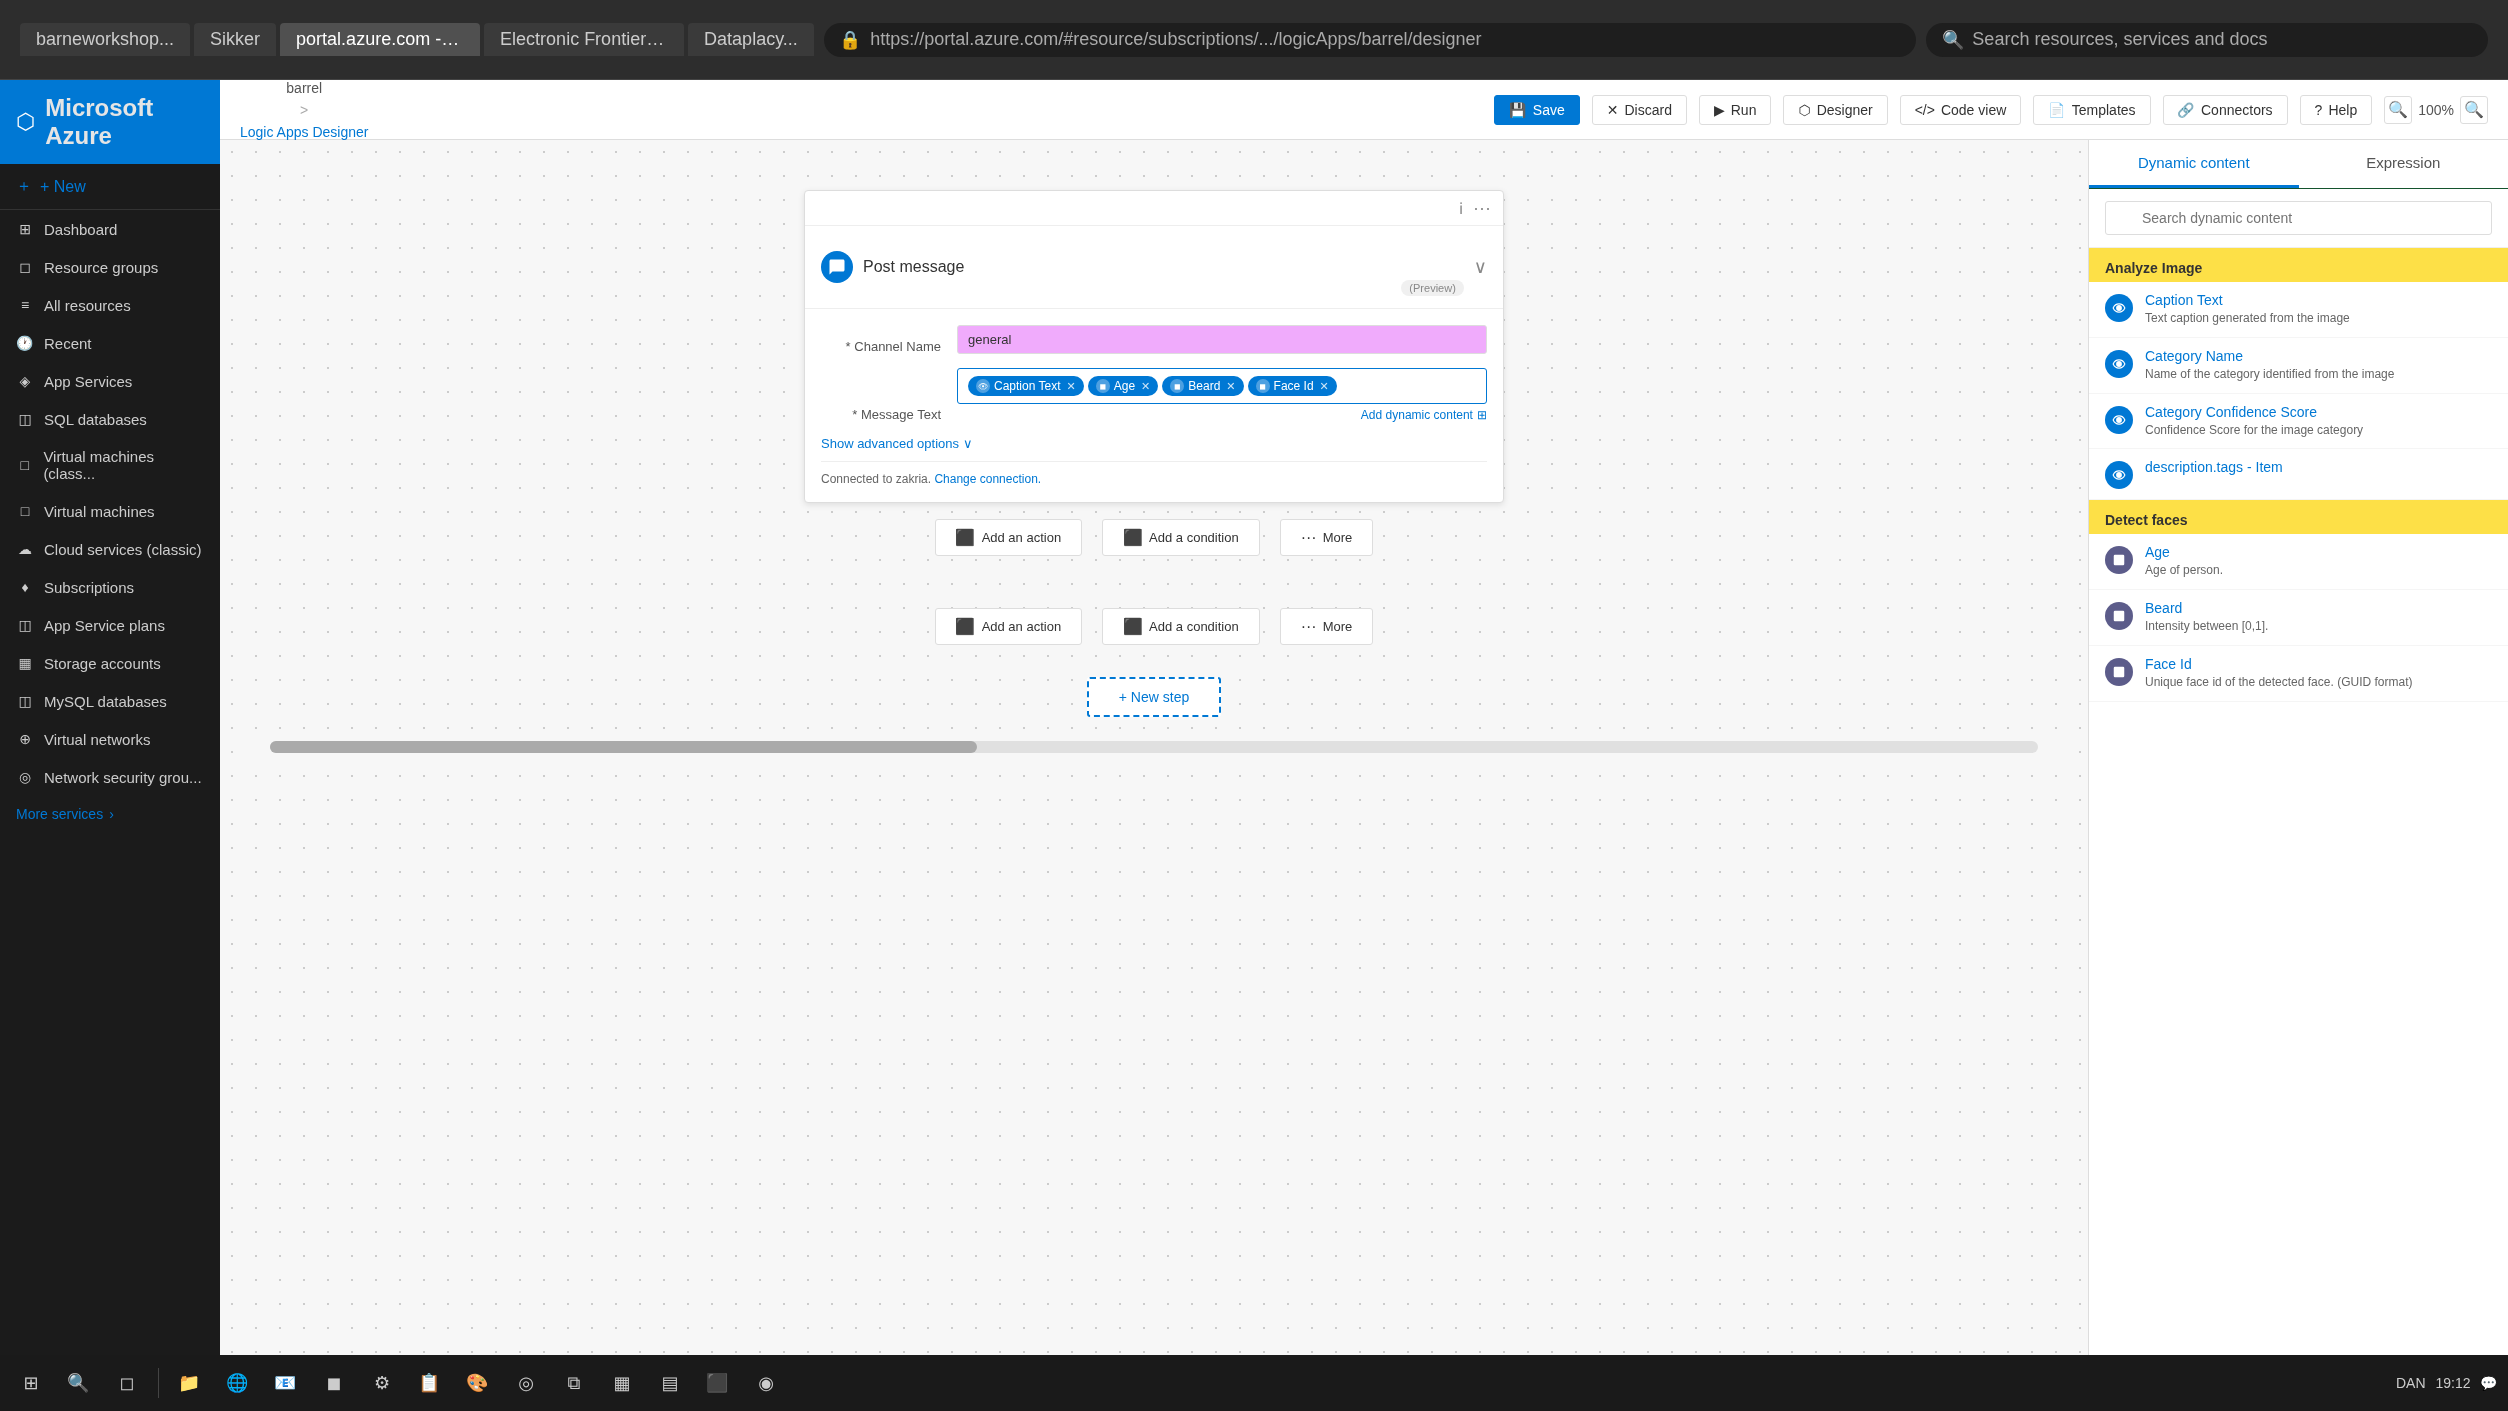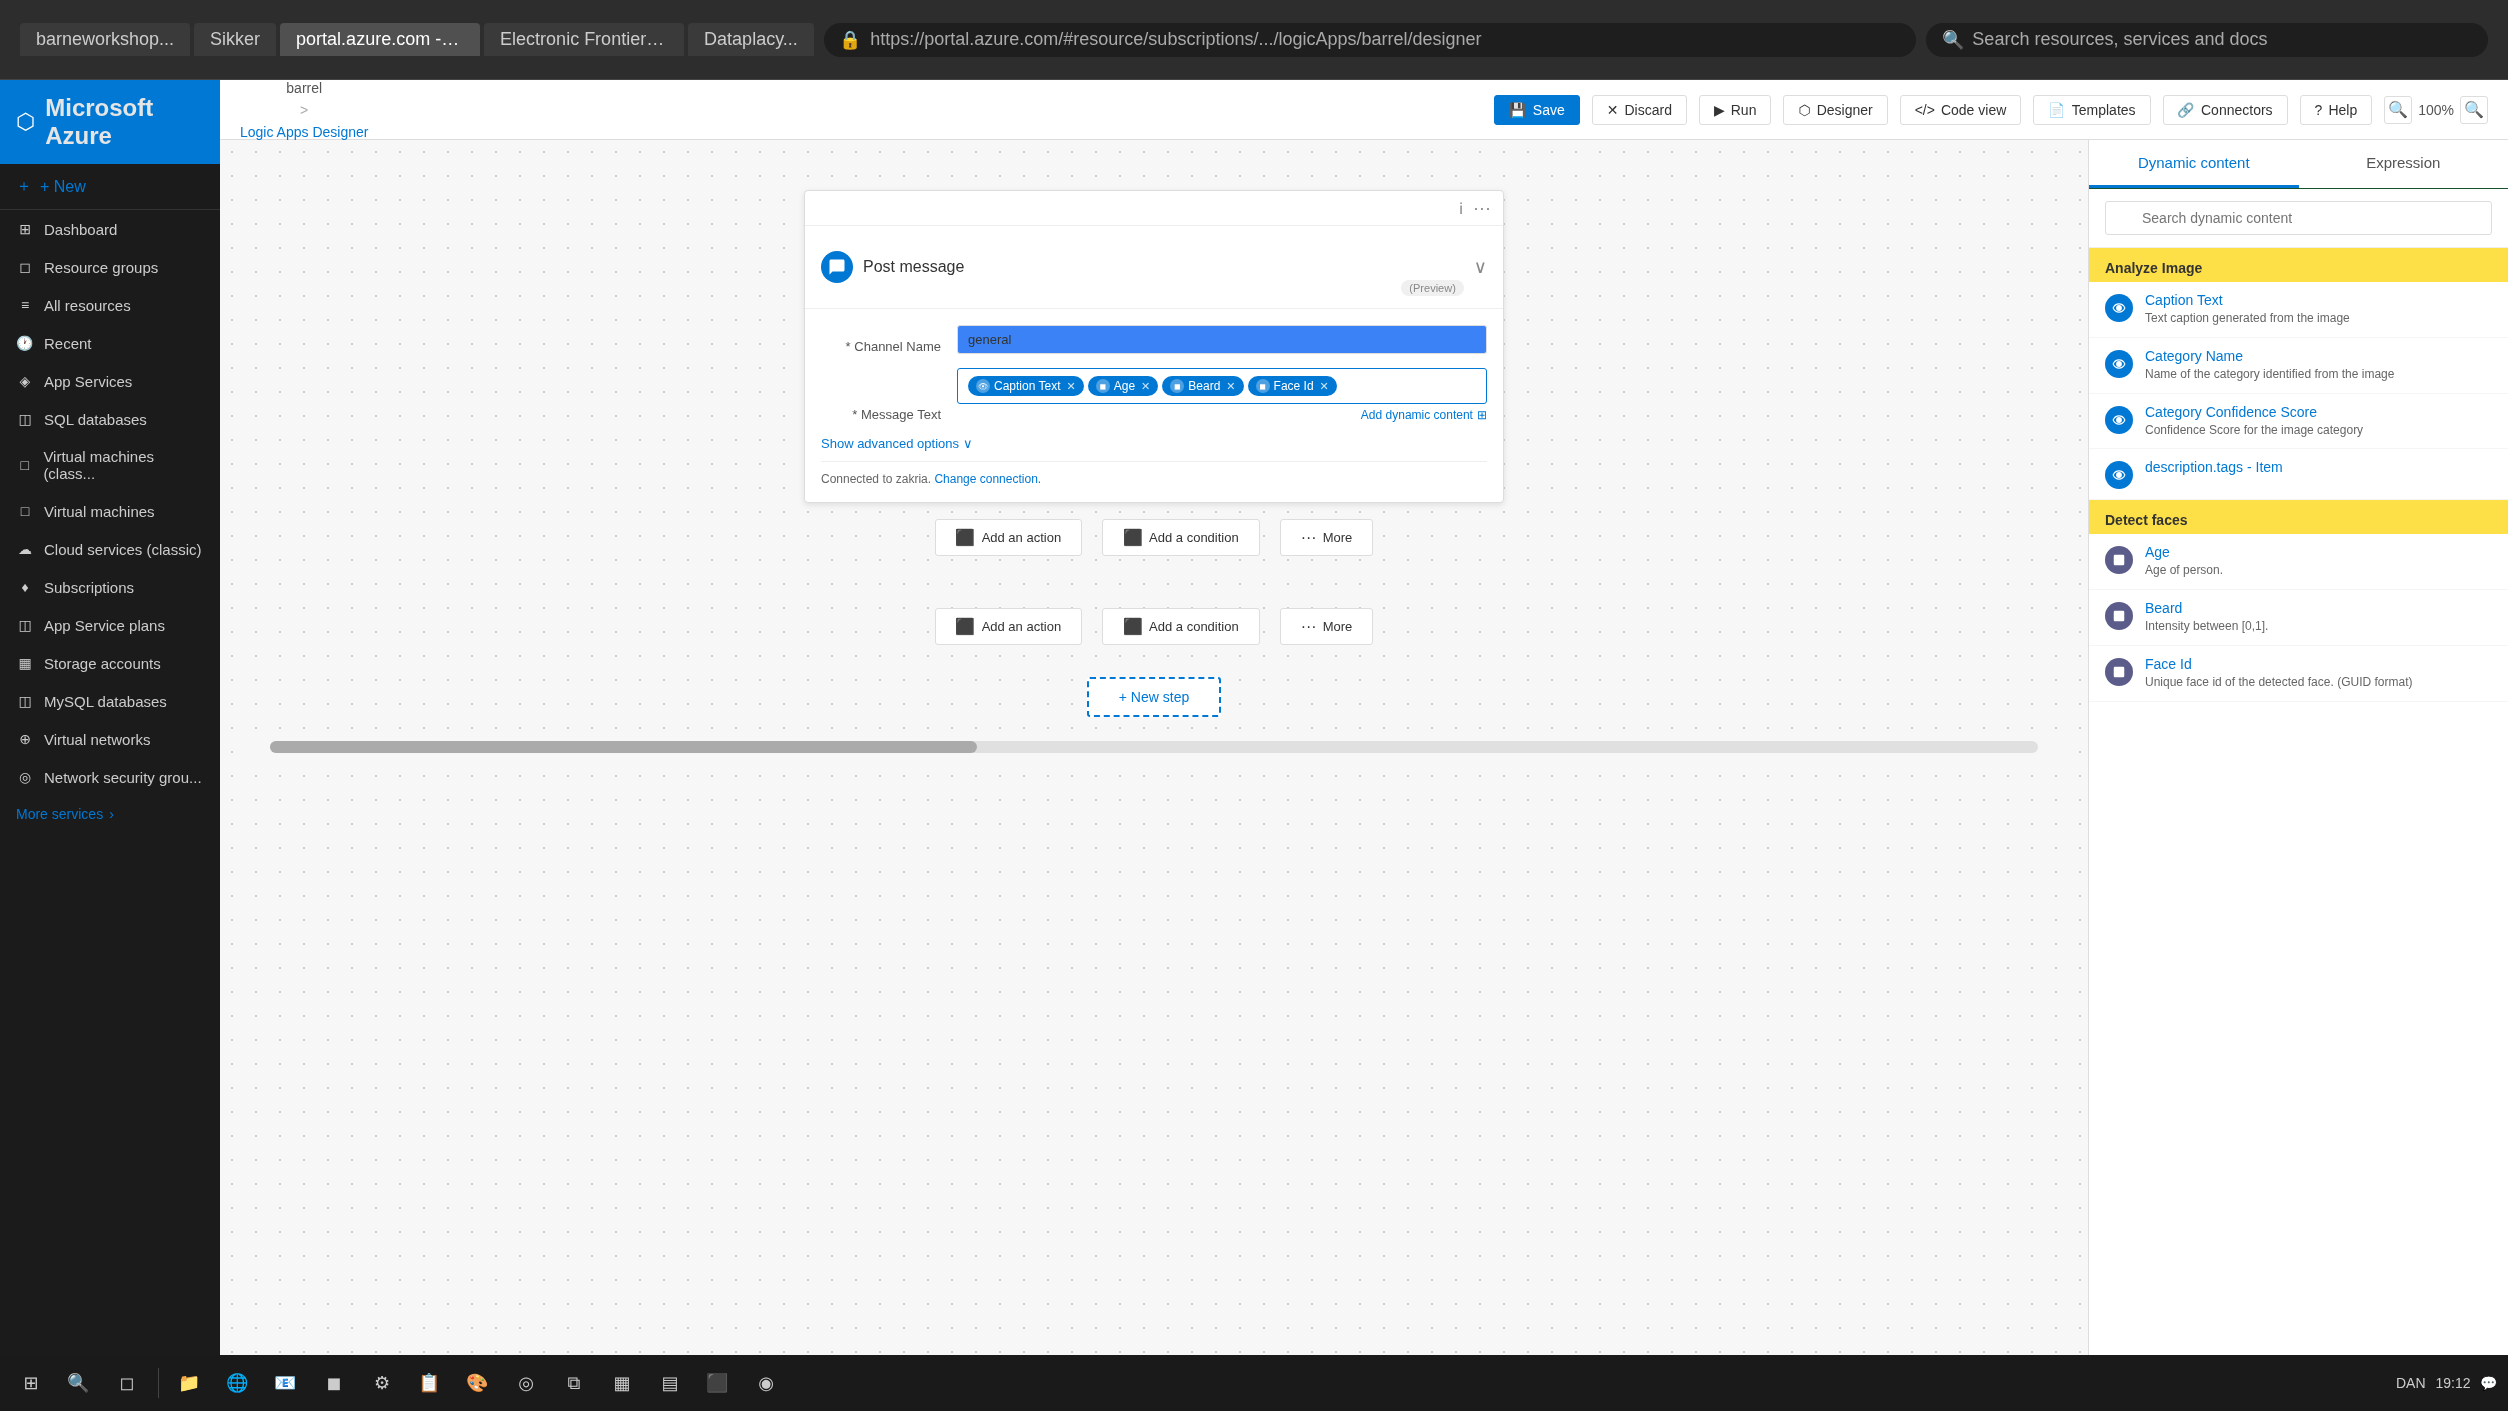--- a/index.html
+++ b/index.html
@@ -276,21 +276,21 @@
     .field-label {
       font-size: 13px;
       color: #555;
       width: 120px;
       padding-top: 8px;
       text-align: right;
       flex-shrink: 0;
     }
     .field-value {
       flex: 1;
-      background: #3b82f6;
+      background: #f0abfc;
       border: 1px solid #ddd;
       border-radius: 3px;
       padding: 6px 10px;
       font-size: 13px;
       color: #333;
     }
 
     
     .tokens-area {
       flex: 1;

